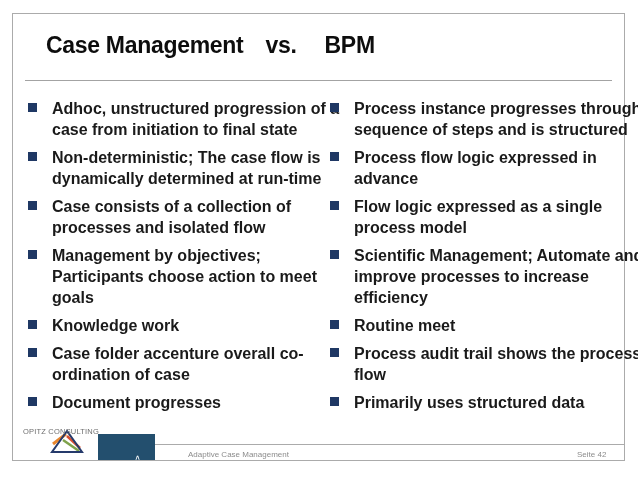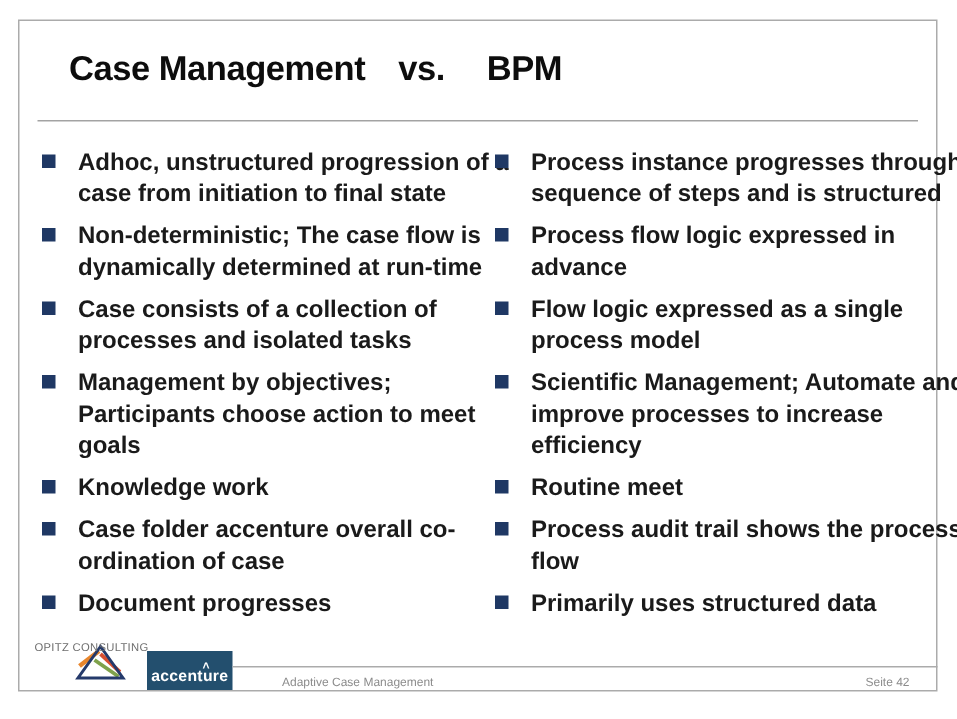--- a/index.html
+++ b/index.html
@@ -27,21 +27,21 @@
                   font-size:16px; line-height:21px; color:#1a1a1a; white-space:pre; }
   .sq { position:absolute; left:0; top:5px; width:9px; height:9px; background:#1F3864; }
 
   
   .opitz-logo { position:absolute; left:50px; top:429px; }
   .opitz-label { position:absolute; left:22px; top:427px; width:78px; text-align:center;
                  font-size:7.5px; letter-spacing:0.2px; color:#6e6e6e; white-space:nowrap; }
   .accenture-box { position:absolute; left:98px; top:434px; width:57px; height:26px;
                    background:#234F6E; display:flex; align-items:center; justify-content:center; }
   .accenture-word { position:relative; color:#fff; font-size:10.5px; font-weight:bold;
-                    letter-spacing:0.2px; top:4px; }
+                    letter-spacing:0.2px; top:18px; }
   .accenture-accent { position:absolute; top:-6px; left:34px; font-size:8px; font-weight:bold;
                       color:#fff; transform:rotate(-90deg); }
   .footer-line { position:absolute; left:155px; top:444px; width:470px; height:1px;
                  background:#ABABAB; }
   .footer-caption { position:absolute; left:188px; top:450px; font-size:8px; color:#8c8c8c; }
   .footer-page    { position:absolute; left:577px; top:450px; font-size:8px; color:#8c8c8c; }
 </style>
 </head>
 <body>
 
@@ -55,21 +55,21 @@
   <div class="title-rule"></div>
 
   <div class="columns">
     <div class="col col-left">
       <ul class="bullets">
         <li><span class="sq"></span><span>Adhoc, unstructured progression of a
 case from initiation to final state</span></li>
         <li><span class="sq"></span><span>Non-deterministic; The case flow is
 dynamically determined at run-time</span></li>
         <li><span class="sq"></span><span>Case consists of a collection of
-processes and isolated tasks</span></li>
+processes and isolated flow</span></li>
         <li><span class="sq"></span><span>Management by objectives;
 Participants choose action to meet
 goals</span></li>
         <li><span class="sq"></span><span>Knowledge work</span></li>
         <li><span class="sq"></span><span>Case folder accenture overall co-
 ordination of case</span></li>
         <li><span class="sq"></span><span>Document progresses</span></li>
       </ul>
     </div>
     <div class="col col-right">

